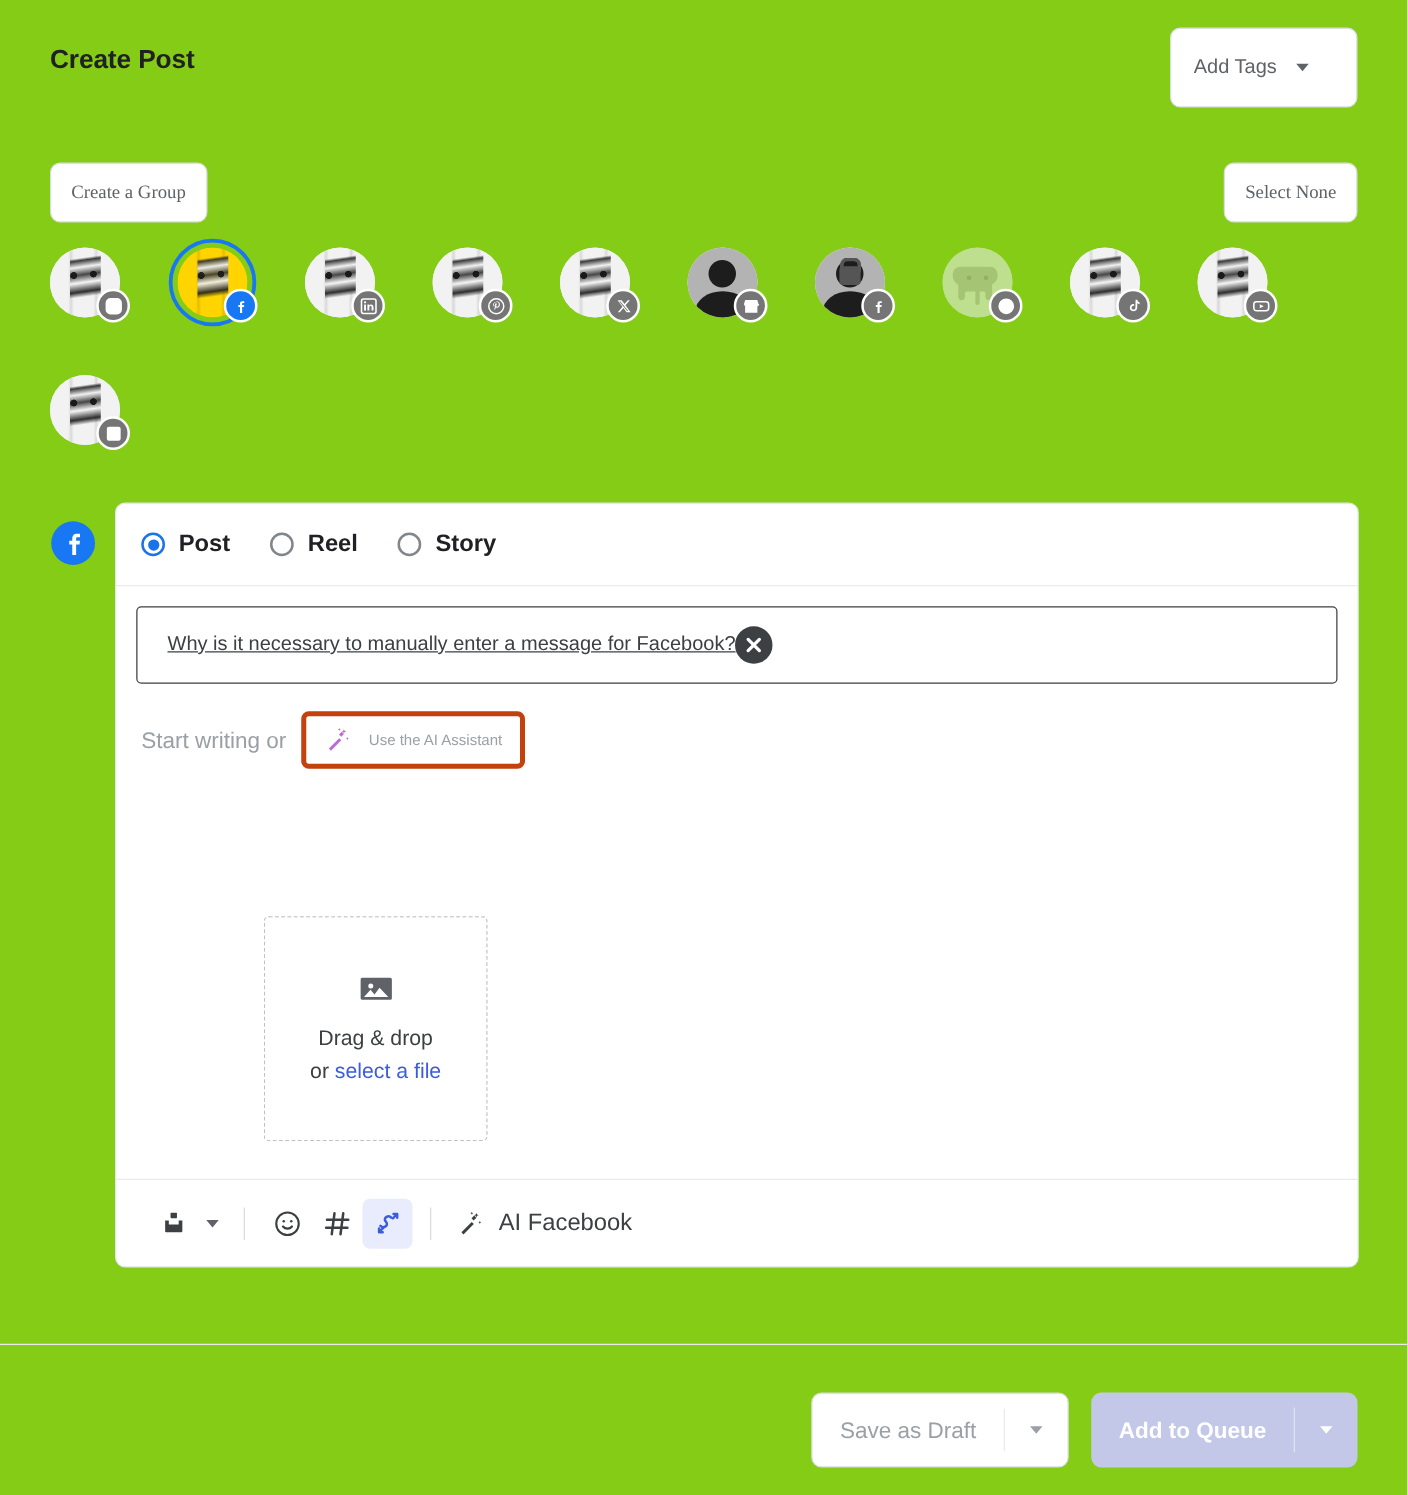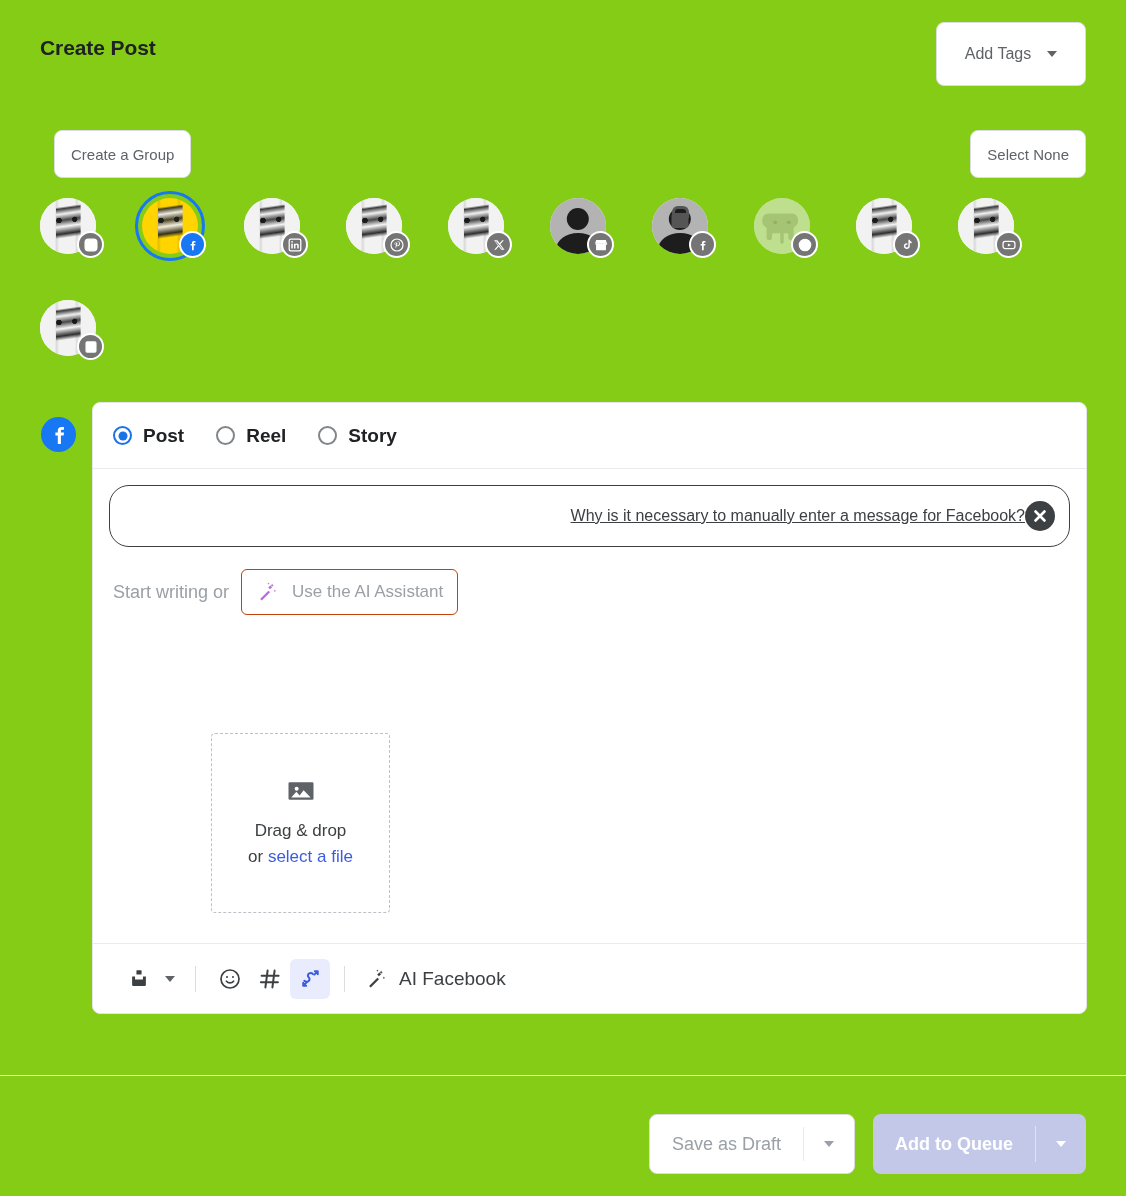--- a/index.html
+++ b/index.html
@@ -18,36 +18,36 @@
   .header-row {
     position: absolute; left: 40px; top: 22px; right: 40px; height: 64px;
   }
   .page-title {
     position: absolute; left: 0; top: 14px;
     font-size: 21px; font-weight: bold; color: #202124; letter-spacing: -0.1px;
   }
   .add-tags-btn {
     position: absolute; right: 0; top: 0;
     height: 64px; min-width: 150px;
-    display: flex; align-items: center; justify-content: center; gap: 16px;
+    display: flex; align-items: center; justify-content: flex-start; gap: 16px;
     padding: 4px 18px;
     background: #fff; border: 1px solid #dadce0; border-radius: 8px;
     font-size: 16px; color: #5f6368; cursor: pointer;
   }
   .caret {
     width: 0; height: 0;
     border-left: 5px solid transparent;
     border-right: 5px solid transparent;
     border-top: 6px solid #5f6368;
   }
   .caret.light { border-top-color: #9aa0a6; }
   .caret.white { border-top-color: #ffffff; }
 
   
-  .group-row { position: absolute; left: 54px; top: 130px; right: 40px; height: 48px; }
+  .group-row { position: absolute; left: 40px; top: 130px; right: 40px; height: 48px; font-family: Liberation Serif, serif; }
   .group-btn {
     position: absolute; left: 0; top: 0; height: 48px;
     display: flex; align-items: center; padding: 0 16px;
     background: #fff; border: 1px solid #dadce0; border-radius: 8px;
     font-size: 15px; color: #5f6368; cursor: pointer; white-space: nowrap;
   }
   .select-none-btn {
     position: absolute; right: 0; top: 0; height: 48px;
     display: flex; align-items: center; padding: 0 16px;
     background: #fff; border: 1px solid #dadce0; border-radius: 8px;
@@ -147,42 +147,42 @@
   .radio.on { border-color: #1a73e8; border-width: 2px; }
   .radio.on::after {
     content: ""; position: absolute; left: 50%; top: 50%;
     width: 9px; height: 9px; border-radius: 50%; background: #1a73e8;
     transform: translate(-50%, -50%);
   }
   .radio-label { font-size: 19px; font-weight: bold; color: #202124; }
 
   .notice {
     margin: 16px 16px 0 16px; height: 62px;
-    border: 1px solid #3c4043; border-radius: 20px;
-    display: flex; align-items: center; justify-content: flex-end;
+    border: 1px solid #3c4043; border-radius: 4px;
+    display: flex; align-items: center; justify-content: flex-start;
     padding: 0 14px 0 24px; background: #fff;
   }
   .notice-text {
     font-size: 16px; color: #3c4043; text-decoration: underline; cursor: pointer;
   }
   .notice-close {
     width: 30px; height: 30px; border-radius: 50%; background: #3c4043;
     display: flex; align-items: center; justify-content: center; cursor: pointer; flex:0 0 auto;
   }
   .notice-close svg { width: 16px; height: 16px; stroke:#fff; stroke-width:2.6; }
 
   .write-row {
     display: flex; align-items: center; padding: 22px 0 0 20px; gap: 0;
   }
   .write-placeholder { font-size: 18px; color: #9aa0a6; margin-right: 12px; }
   .ai-chip {
     display: flex; align-items: center; gap: 14px;
     height: 46px; padding: 0 14px;
-    border: 1px solid #c2410c; border-radius: 6px;
-    font-size: 17px; color: #9aa0a6; cursor: pointer; background:#fff;
+    border: 4px solid #c2410c; border-radius: 6px;
+    font-size: 12px; color: #9aa0a6; cursor: pointer; background:#fff;
   }
   .wand { width: 22px; height: 22px; display:block; }
 
   .editor-body { height: 118px; }
 
   .dropzone {
     margin: 0 0 0 118px; width: 179px; height: 180px;
     border: 1px dashed #bdc1c6; border-radius: 4px;
     display: flex; flex-direction: column; align-items: center; justify-content: center;
     gap: 12px; cursor: pointer;

